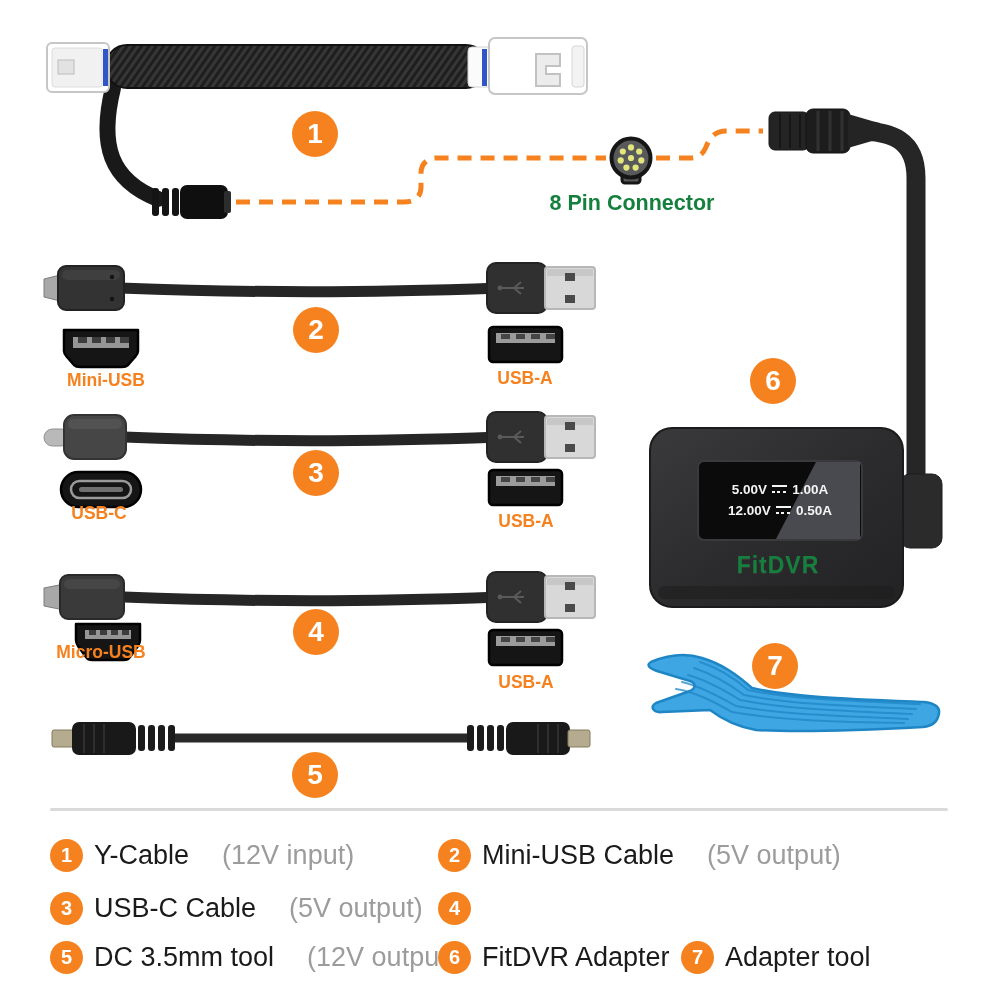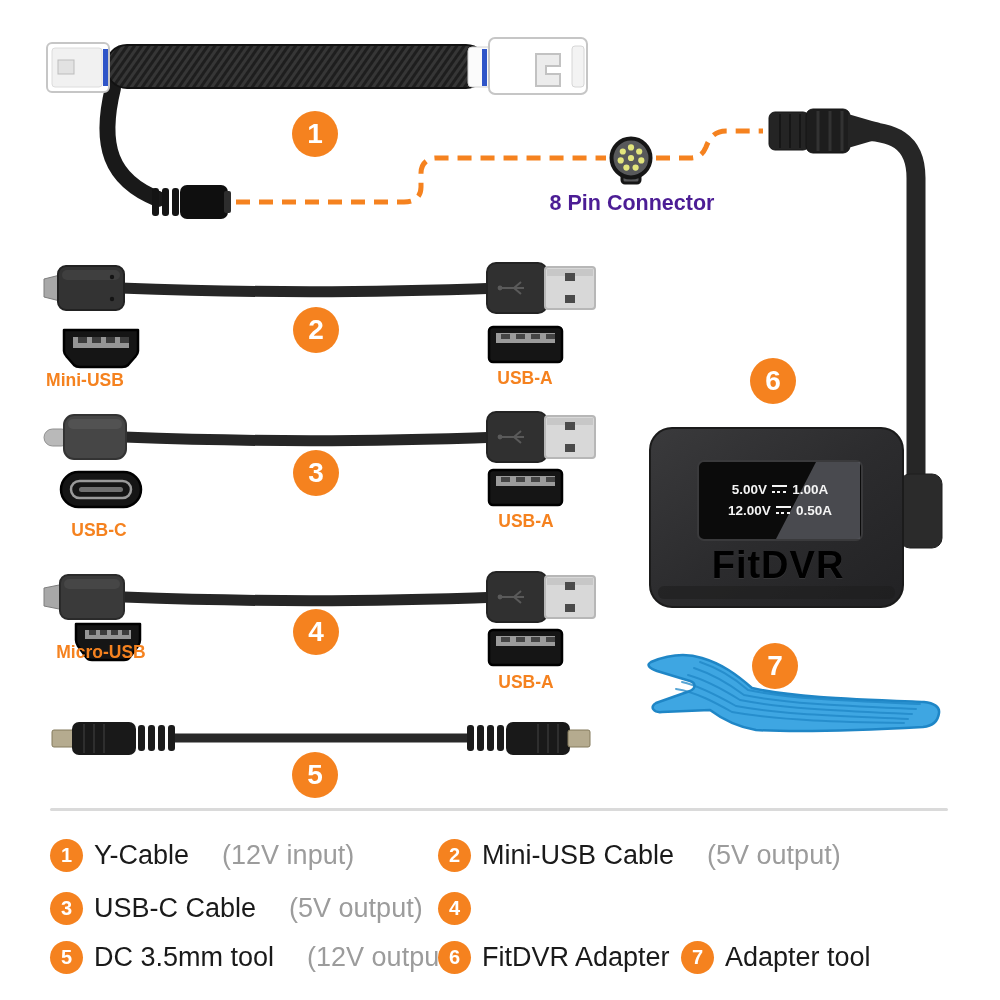--- a/index.html
+++ b/index.html
@@ -6,31 +6,31 @@
   .stage{position:relative;width:1000px;height:1000px;background:#ffffff;
          font-family:"Liberation Sans",sans-serif;overflow:hidden;}
   svg.illo{position:absolute;left:0;top:0;}
   .marker{position:absolute;width:46px;height:46px;border-radius:50%;
           background:#F5821F;color:#fff;font-weight:bold;font-size:28px;
           display:flex;align-items:center;justify-content:center;
           transform:translate(-50%,-50%);line-height:1;}
   .port-label{position:absolute;transform:translate(-50%,-50%);
           color:#F5821F;font-weight:bold;font-size:17.5px;white-space:nowrap;}
   .callout-label{position:absolute;transform:translate(-50%,-50%);
-          color:#4c1d95;font-weight:bold;font-size:21.5px;white-space:nowrap;}
+          color:#15803d;font-weight:bold;font-size:21.5px;white-space:nowrap;}
   .screen-text{position:absolute;left:700px;top:462px;width:160px;height:76px;
           display:flex;flex-direction:column;justify-content:center;align-items:center;
           gap:8px;color:#f4f4f4;font-weight:bold;font-size:13.5px;border-radius:26px;}
   .srow{display:flex;align-items:center;gap:5px;line-height:1;white-space:nowrap;}
   .dcsym{display:inline-block;width:15px;height:9px;
      background:
        linear-gradient(#f4f4f4,#f4f4f4) 0 0/15px 2px no-repeat,
        repeating-linear-gradient(90deg,#f4f4f4 0 3px,transparent 3px 5.5px) 0 6px/15px 2px no-repeat;}
   .brand{position:absolute;left:778px;top:565px;transform:translate(-50%,-50%);
-     font-size:38px;font-weight:bold;letter-spacing:1px;color:#000000;
+     font-size:23px;font-weight:bold;letter-spacing:1px;color:#15803d;
      text-shadow:0 1px 0 rgba(255,255,255,0.07);}
   .divider{position:absolute;left:50px;top:808px;width:898px;height:3px;
      background:#dadada;border-radius:2px;}
   .legend-item{position:absolute;display:flex;align-items:center;gap:11px;height:34px;}
   .lbadge{width:33px;height:33px;border-radius:50%;background:#F5821F;color:#fff;
      font-size:20px;font-weight:bold;display:flex;align-items:center;justify-content:center;
      flex:0 0 auto;line-height:1;}
   .ltext{font-size:27px;color:#1a1a1a;white-space:nowrap;}
   .lspec{color:#9c9c9c;margin-left:33px;}
 </style>
@@ -217,23 +217,23 @@
 
   <div class="marker" style="left:315px;top:134px">1</div>
   <div class="marker" style="left:316px;top:330px">2</div>
   <div class="marker" style="left:316px;top:473px">3</div>
   <div class="marker" style="left:316px;top:632px">4</div>
   <div class="marker" style="left:315px;top:775px">5</div>
   <div class="marker" style="left:773px;top:381px">6</div>
   <div class="marker" style="left:775px;top:666px">7</div>
 
   <div class="callout-label" style="left:632px;top:203px">8 Pin Connector</div>
-  <div class="port-label" style="left:85px;top:380px">Mini-USB</div>
+  <div class="port-label" style="left:106px;top:380px">Mini-USB</div>
   <div class="port-label" style="left:525px;top:378px">USB-A</div>
-  <div class="port-label" style="left:99px;top:530px">USB-C</div>
+  <div class="port-label" style="left:99px;top:513px">USB-C</div>
   <div class="port-label" style="left:526px;top:521px">USB-A</div>
   <div class="port-label" style="left:101px;top:652px">Micro-USB</div>
   <div class="port-label" style="left:526px;top:682px">USB-A</div>
 
   <div class="screen-text">
     <div class="srow">
       <span>5.00V</span>
       <span class="dcsym"></span>
       <span>1.00A</span>
     </div>

